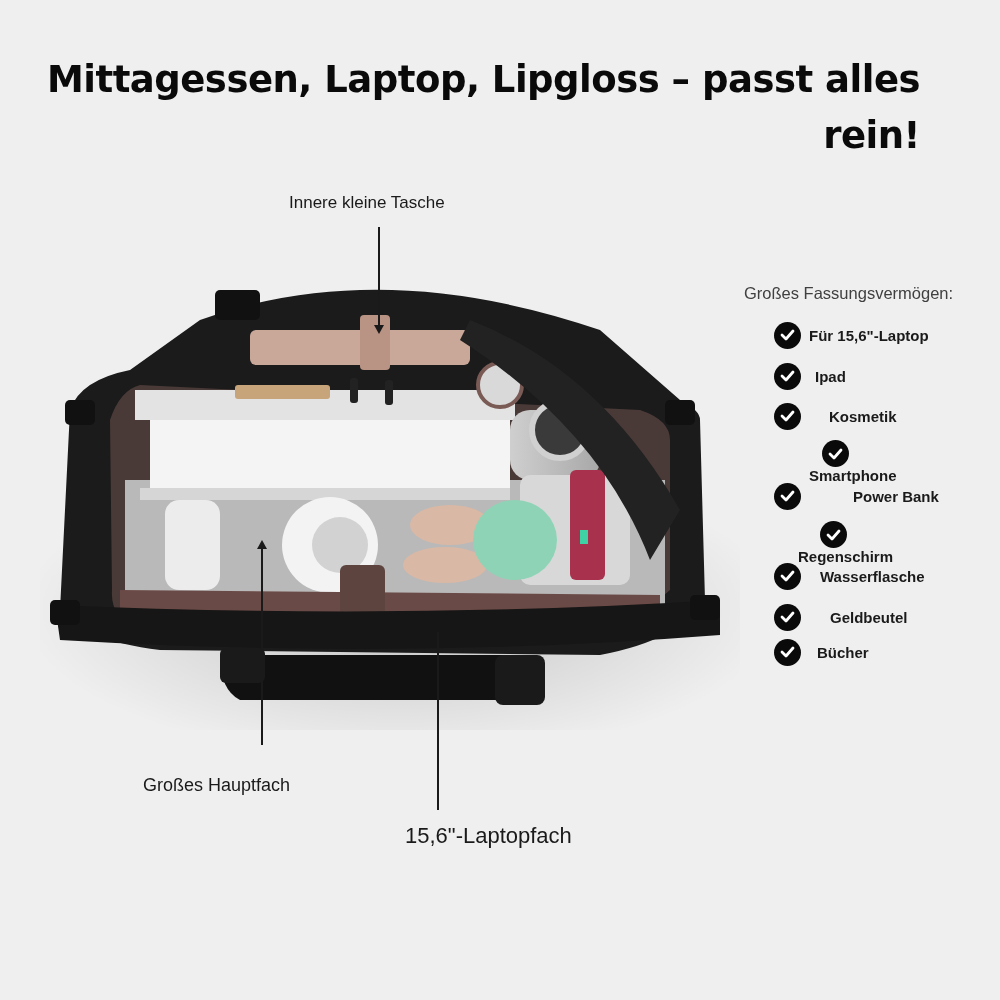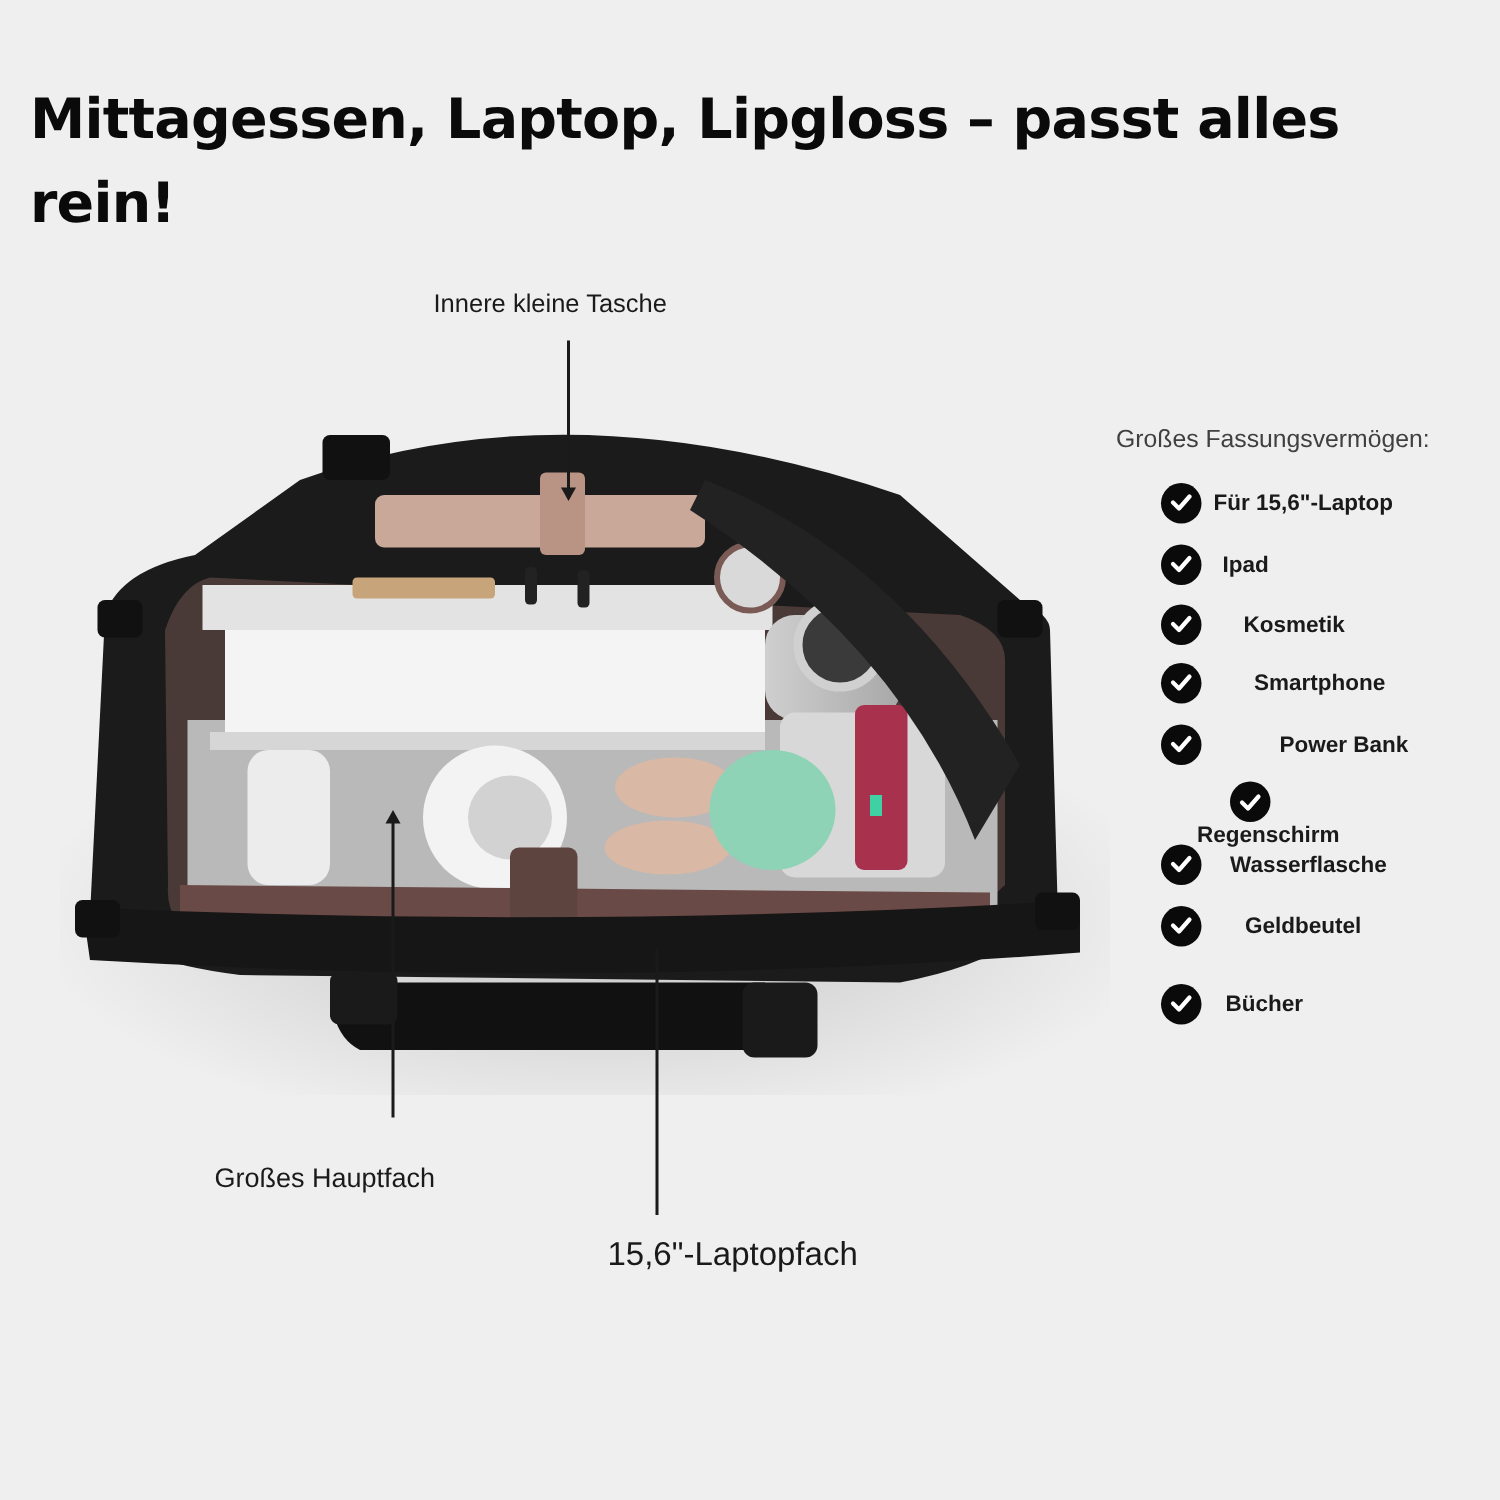--- a/index.html
+++ b/index.html
@@ -4,21 +4,21 @@
 <style>
   html, body { margin:0; padding:0; }
   body {
     width:1000px; height:1000px; overflow:hidden; position:relative;
     background:#efefef;
     font-family:"DejaVu Sans", sans-serif;
     color:#111;
   }
   .headline {
     position:absolute; left:20px; top:52px; width:900px;
-    text-align:left; font-family:"DejaVu Sans", sans-serif;
+    text-align:right; font-family:"DejaVu Sans", sans-serif;
     font-weight:bold; font-size:37px; line-height:56px; color:#0a0a0a;
     letter-spacing:-0.5px;
   }
   .callout-label {
     position:absolute; font-family:"Liberation Sans", sans-serif;
     color:#1a1a1a; white-space:nowrap;
   }
   .leader { position:absolute; width:2px; background:#1a1a1a; }
   .arrowhead {
     position:absolute; width:0; height:0;
@@ -153,21 +153,21 @@
     <span class="cap-text">Ipad</span>
   </div>
   <div class="cap-item" style="top:83px; --ml:28px;">
     <span class="check">
         <svg width="15" height="12" viewBox="0 0 15 12">
           <path d="M2 6 L6 10 L13 2" stroke="#fff" stroke-width="2.8" fill="none" stroke-linecap="round" stroke-linejoin="round"></path>
         </svg>
       </span>
     <span class="cap-text">Kosmetik</span>
   </div>
-  <div class="cap-item" style="top:122px; --ml:35px;">
+  <div class="cap-item" style="top:122px;flex-direction:column; --ml:35px;">
     <span class="check">
         <svg width="15" height="12" viewBox="0 0 15 12">
           <path d="M2 6 L6 10 L13 2" stroke="#fff" stroke-width="2.8" fill="none" stroke-linecap="round" stroke-linejoin="round"></path>
         </svg>
       </span>
     <span class="cap-text">Smartphone</span>
   </div>
   <div class="cap-item" style="top:163px;gap:23px; --ml:29px;">
     <span class="check">
         <svg width="15" height="12" viewBox="0 0 15 12">
@@ -193,21 +193,21 @@
     <span class="cap-text">Wasserflasche</span>
   </div>
   <div class="cap-item" style="top:284px;gap:15px; --ml:14px;">
     <span class="check">
         <svg width="15" height="12" viewBox="0 0 15 12">
           <path d="M2 6 L6 10 L13 2" stroke="#fff" stroke-width="2.8" fill="none" stroke-linecap="round" stroke-linejoin="round"></path>
         </svg>
       </span>
     <span class="cap-text">Geldbeutel</span>
   </div>
-  <div class="cap-item" style="top:336px;justify-content:center; --ml:16px;">
+  <div class="cap-item" style="top:319px;justify-content:center; --ml:16px;">
     <span class="check">
         <svg width="15" height="12" viewBox="0 0 15 12">
           <path d="M2 6 L6 10 L13 2" stroke="#fff" stroke-width="2.8" fill="none" stroke-linecap="round" stroke-linejoin="round"></path>
         </svg>
       </span>
     <span class="cap-text">Bücher</span>
   </div>
 </div>
 
 </body></html>

